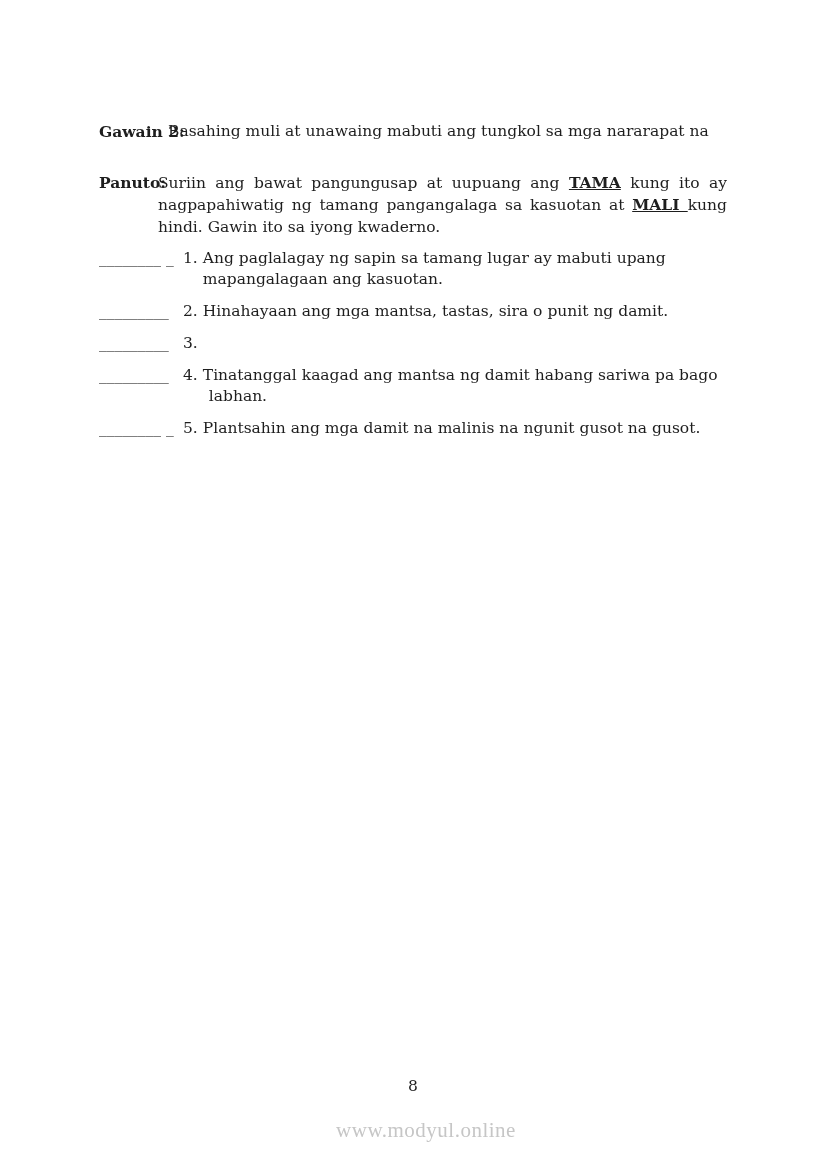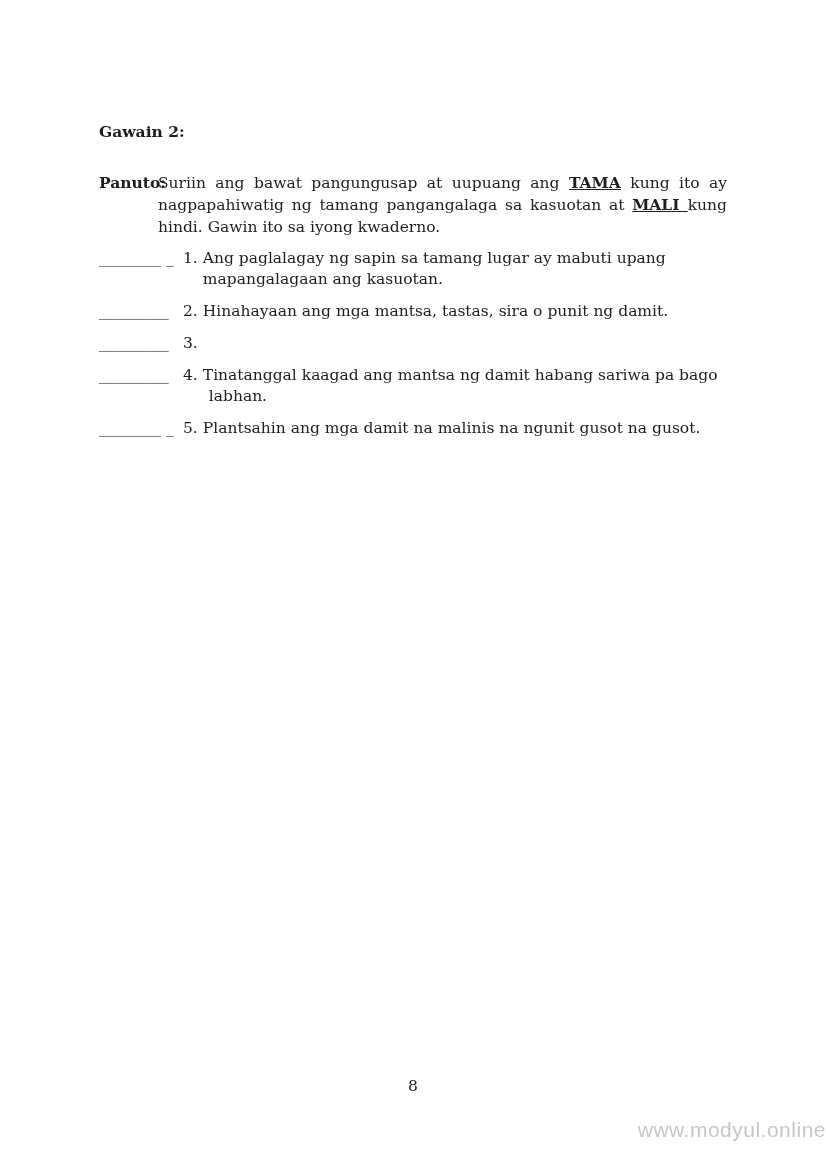--- a/index.html
+++ b/index.html
@@ -61,37 +61,38 @@
     width: 100%;
     text-align: center;
     font-size: 15.5px;
     line-height: 21px;
     color: #1e1e1e;
   }
   .watermark {
     position: absolute;
     top: 1118px; left: 0;
     width: 100%;
-    text-align: right;
-    font-family: Liberation Sans, sans-serif;
+    text-align: center;
+    font-family: Liberation Serif, serif;
     font-size: 21px;
     letter-spacing: 0.5px;
     color: #c6c6c6;
     padding-left: 26px;
   }
 </style>
 </head>
 <body>
 
 <div class="page">
   <div class="content">
 
     <div class="para-row gawain">
       <span class="para-label">Gawain 2:</span>
       <div class="para-text">
+        <div class="line">Basahing muli at unawaing mabuti ang tungkol sa mga nararapat na</div>
       </div>
     </div>
 
     <div class="para-row panuto">
       <span class="para-label">Panuto:</span>
       <div class="para-text">
         <div class="jline"><span>Suriin ang bawat pangungusap at uupuang ang </span><span style="font-weight: bold; text-decoration: underline;">TAMA</span><span> kung ito ay</span></div>
         <div class="jline"><span>nagpapahiwatig ng tamang pangangalaga sa kasuotan at </span><span style="font-weight: bold; text-decoration: underline;">MALI </span><span>kung</span></div>
         <div class="lline"><span>hindi. Gawin ito sa iyong kwaderno.</span></div>
       </div>

